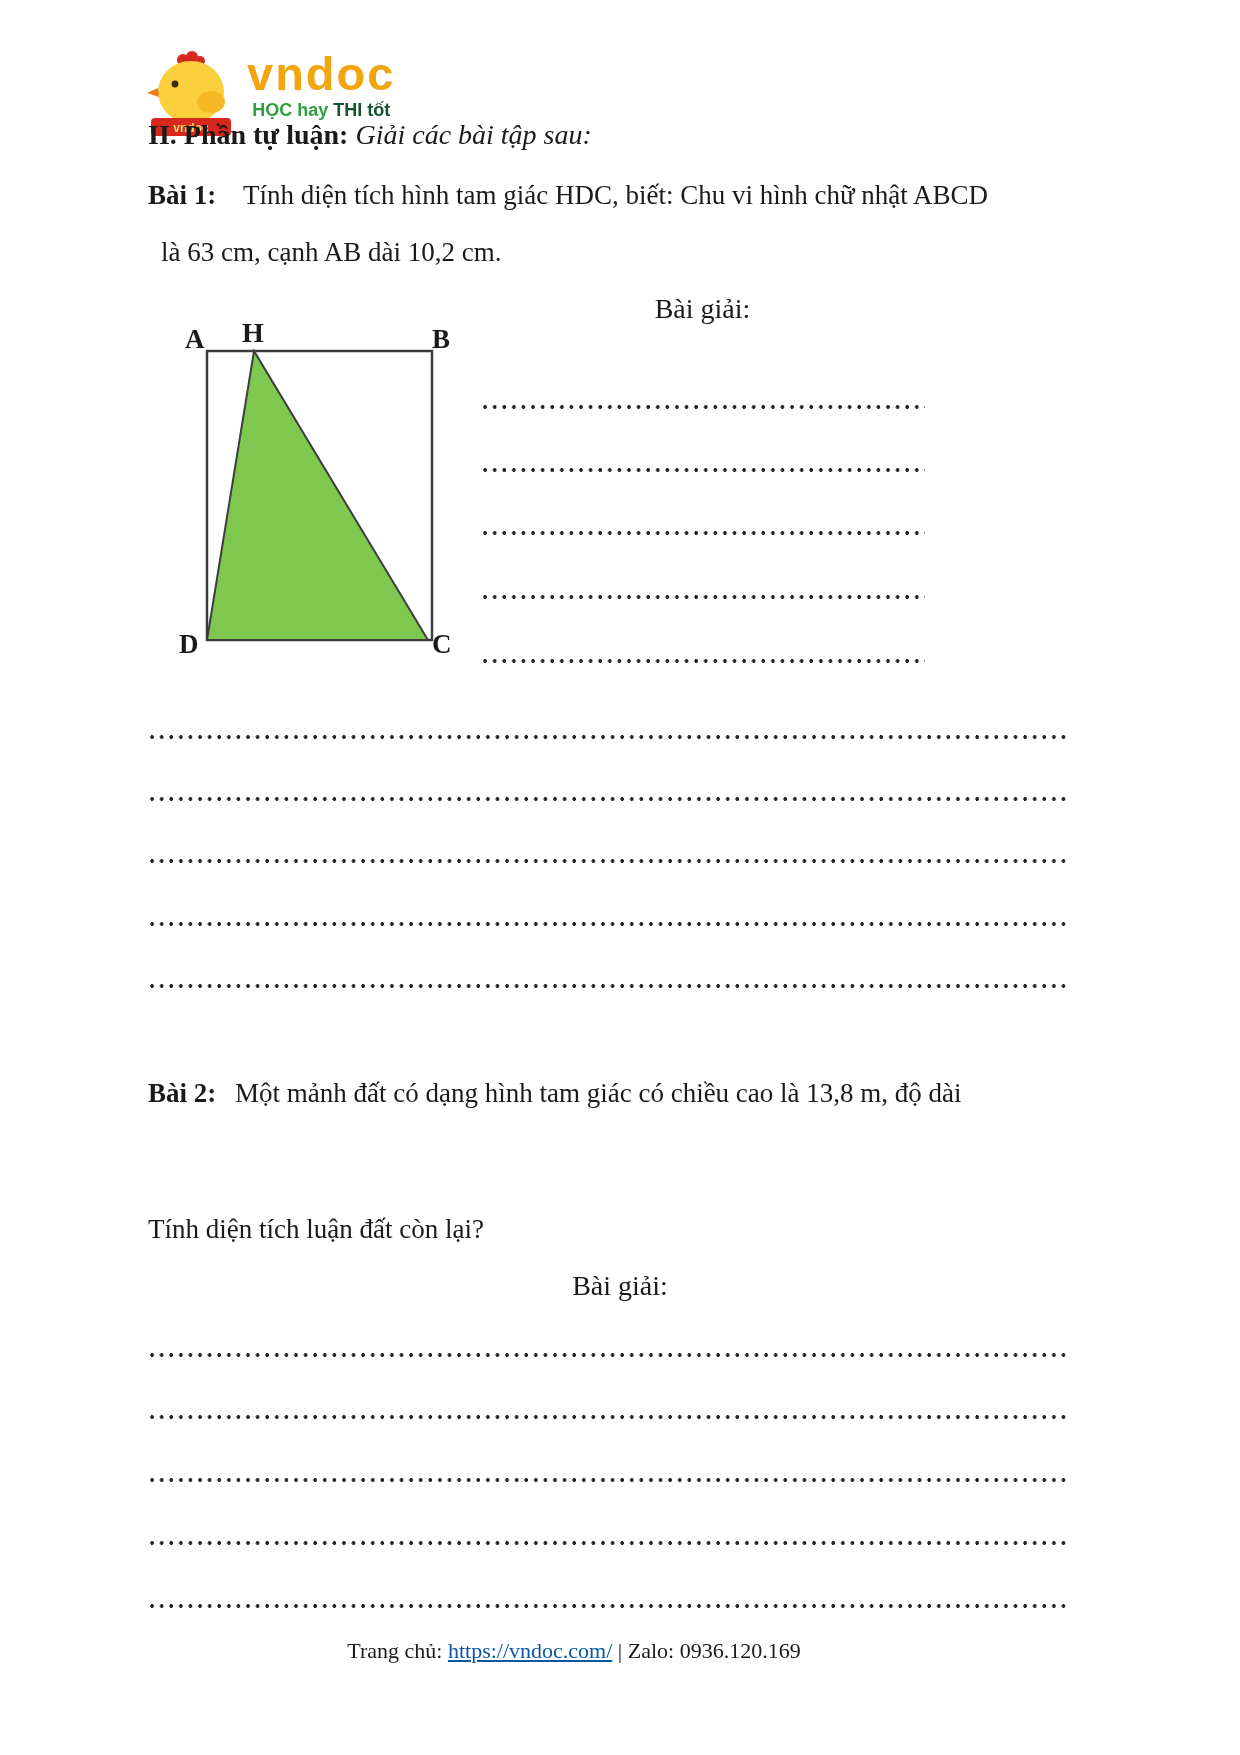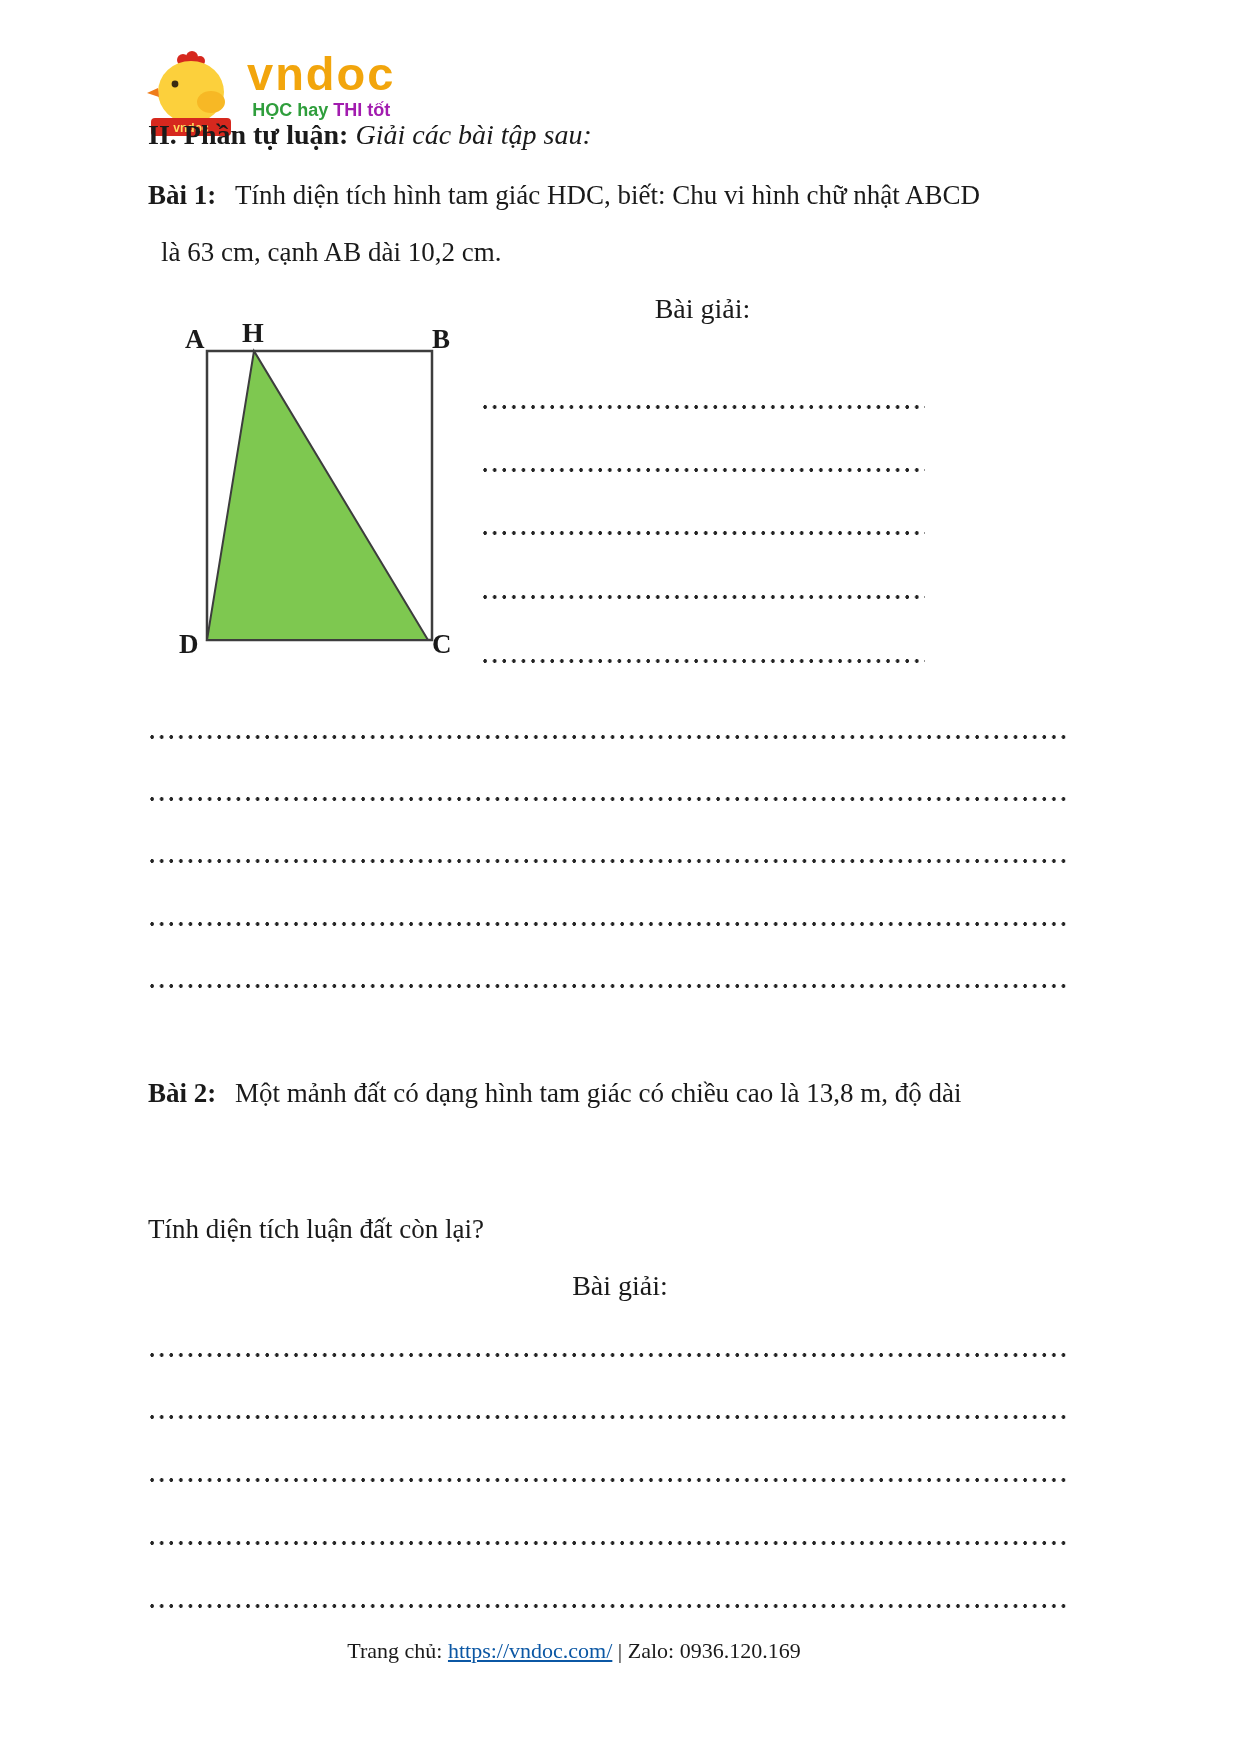--- a/index.html
+++ b/index.html
@@ -79,33 +79,33 @@
 
       <circle cx="30" cy="34" r="3.4" fill="#3a2a12"></circle>
 
       <rect x="6" y="68" width="80" height="18" rx="4" fill="#d6281e"></rect>
       <text x="46" y="82" text-anchor="middle" font-family="Liberation Sans, sans-serif" font-size="12" font-weight="bold" fill="#ffd95e">vndoc</text>
     </svg>
     <div class="logo-text">
       <div class="brand" style="color:#f2a50c">vndoc</div>
       <div class="tagline">
         <span style="color:#2f9e3c">HỌC hay</span>
-        <span style="color:#a21caf">THI tốt</span>
+        <span style="color:#14532d">THI tốt</span>
       </div>
     </div>
   </div>
 
   <div class="abs heading">
     <span>II. Phần tự luận:</span>
     <span class="it">Giải các bài tập sau:</span>
   </div>
 
   <div class="abs pline" style="left:148px;top:180px;">
     <span class="plabel">Bài 1:</span>
-    <span style="margin-left: 12px;">Tính diện tích hình tam giác HDC, biết: Chu vi hình chữ nhật ABCD</span>
+    <span style="margin-left: 20px;">Tính diện tích hình tam giác HDC, biết: Chu vi hình chữ nhật ABCD</span>
   </div>
   <div class="abs pline" style="left:133px;top:237px;margin-left:28px;">
     <span>là 63 cm, cạnh AB dài 10,2 cm.</span>
   </div>
 
   <div class="abs" style="left:175px;top:316px;">
     <svg width="290" height="348" viewBox="0 0 290 348">
       <rect x="32" y="35" width="225" height="289" fill="#ffffff" stroke="#3d3d3d" stroke-width="2.5"></rect>
       <polygon points="79,35 32,324 253,324" fill="#7ec850" stroke="#3d3d3d" stroke-width="2"></polygon>
       <text x="10" y="32" font-size="27" font-weight="600" fill="#1a1a1a" font-family="Liberation Serif, serif">A</text>

